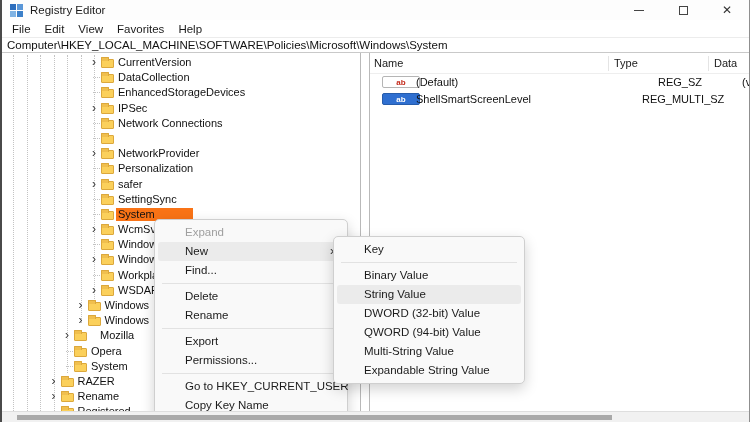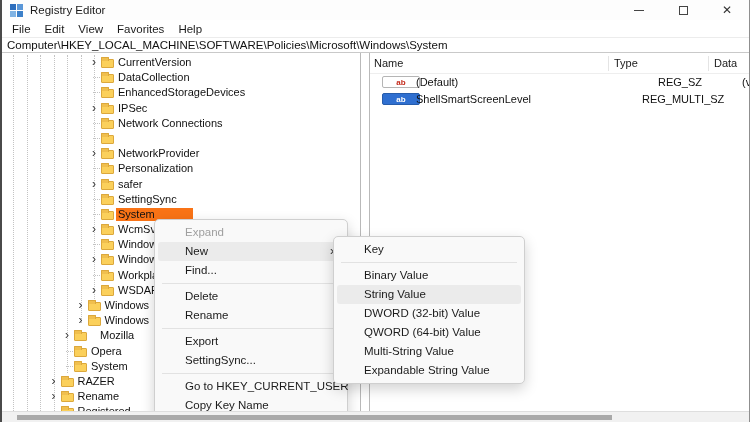--- a/index.html
+++ b/index.html
@@ -276,32 +276,32 @@
 
 <div class="menu" style="left:152px; top:219px; width:194px;" id="contextMenu">
     <div class="menu-item disabled"><span>Expand</span></div>
     <div class="menu-item hl"><span>New</span><span class="sub-arrow">›</span></div>
     <div class="menu-item"><span>Find...</span></div>
     <div class="menu-sep"></div>
     <div class="menu-item"><span>Delete</span></div>
     <div class="menu-item"><span>Rename</span></div>
     <div class="menu-sep"></div>
     <div class="menu-item"><span>Export</span></div>
-    <div class="menu-item"><span>SettingSync...</span></div>
+    <div class="menu-item"><span>Permissions...</span></div>
     <div class="menu-sep"></div>
     <div class="menu-item"><span>Go to HKEY_CURRENT_USER</span></div>
     <div class="menu-item"><span>Copy Key Name</span></div>
   </div>
 
 <div class="menu" style="left:331px; top:236px; width:192px;" id="subMenu">
     <div class="menu-item"><span>Key</span></div>
     <div class="menu-sep"></div>
     <div class="menu-item"><span>Binary Value</span></div>
     <div class="menu-item hl"><span>String Value</span></div>
     <div class="menu-item"><span>DWORD (32-bit) Value</span></div>
-    <div class="menu-item"><span>QWORD (64-bit) Value</span></div>
+    <div class="menu-item"><span>QWORD (94-bit) Value</span></div>
     <div class="menu-item"><span>Multi-String Value</span></div>
     <div class="menu-item"><span>Expandable String Value</span></div>
   </div>
 
 <div class="bottom-strip">
   <div class="h-thumb"></div>
 </div>
 
 </body></html>

